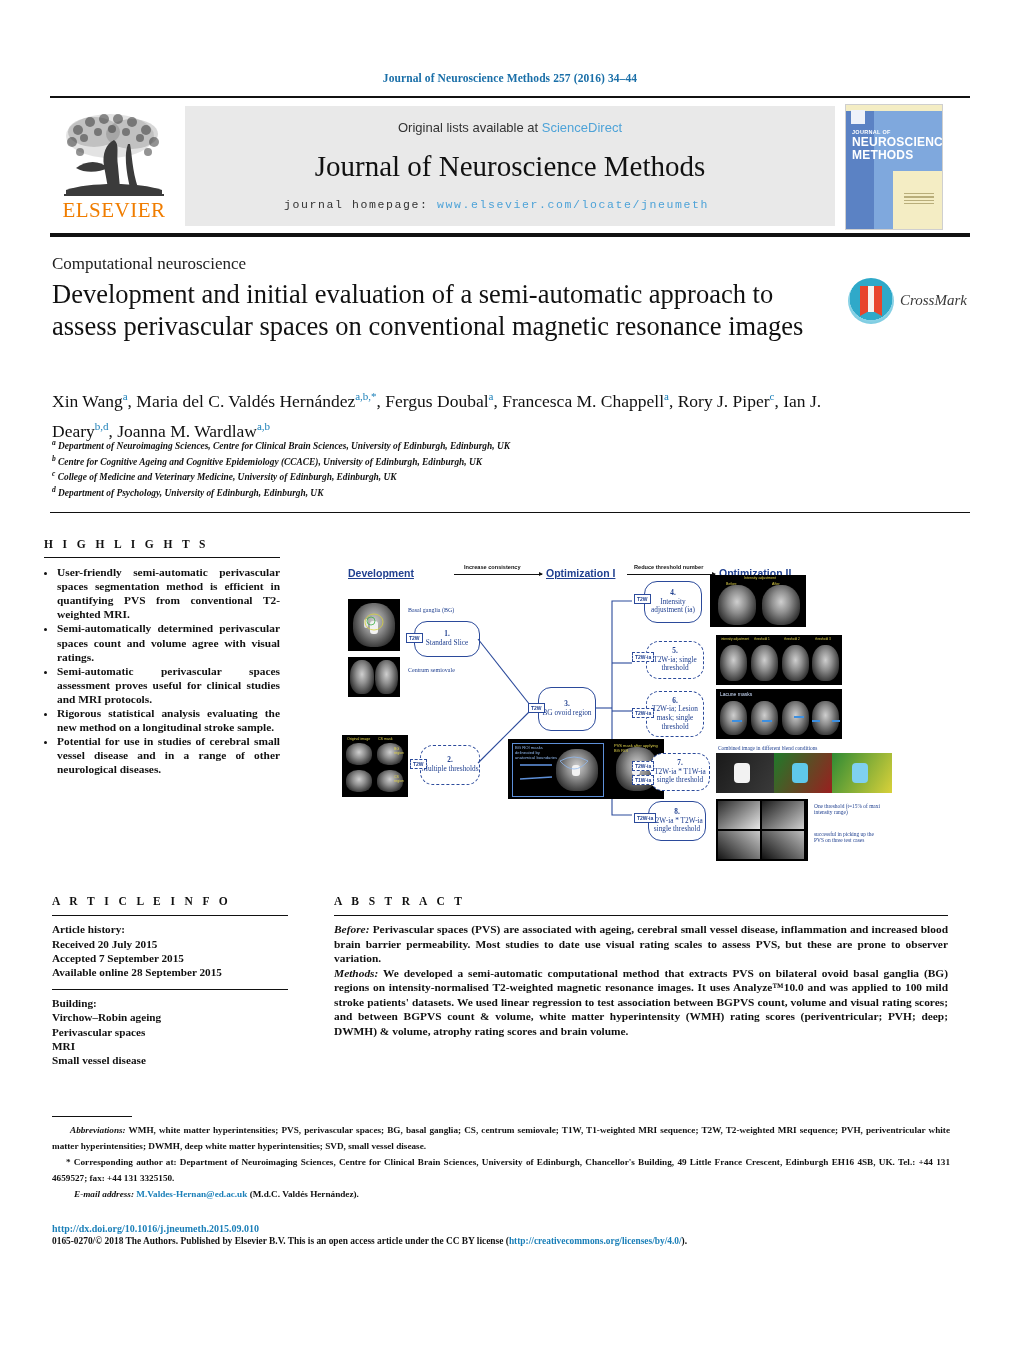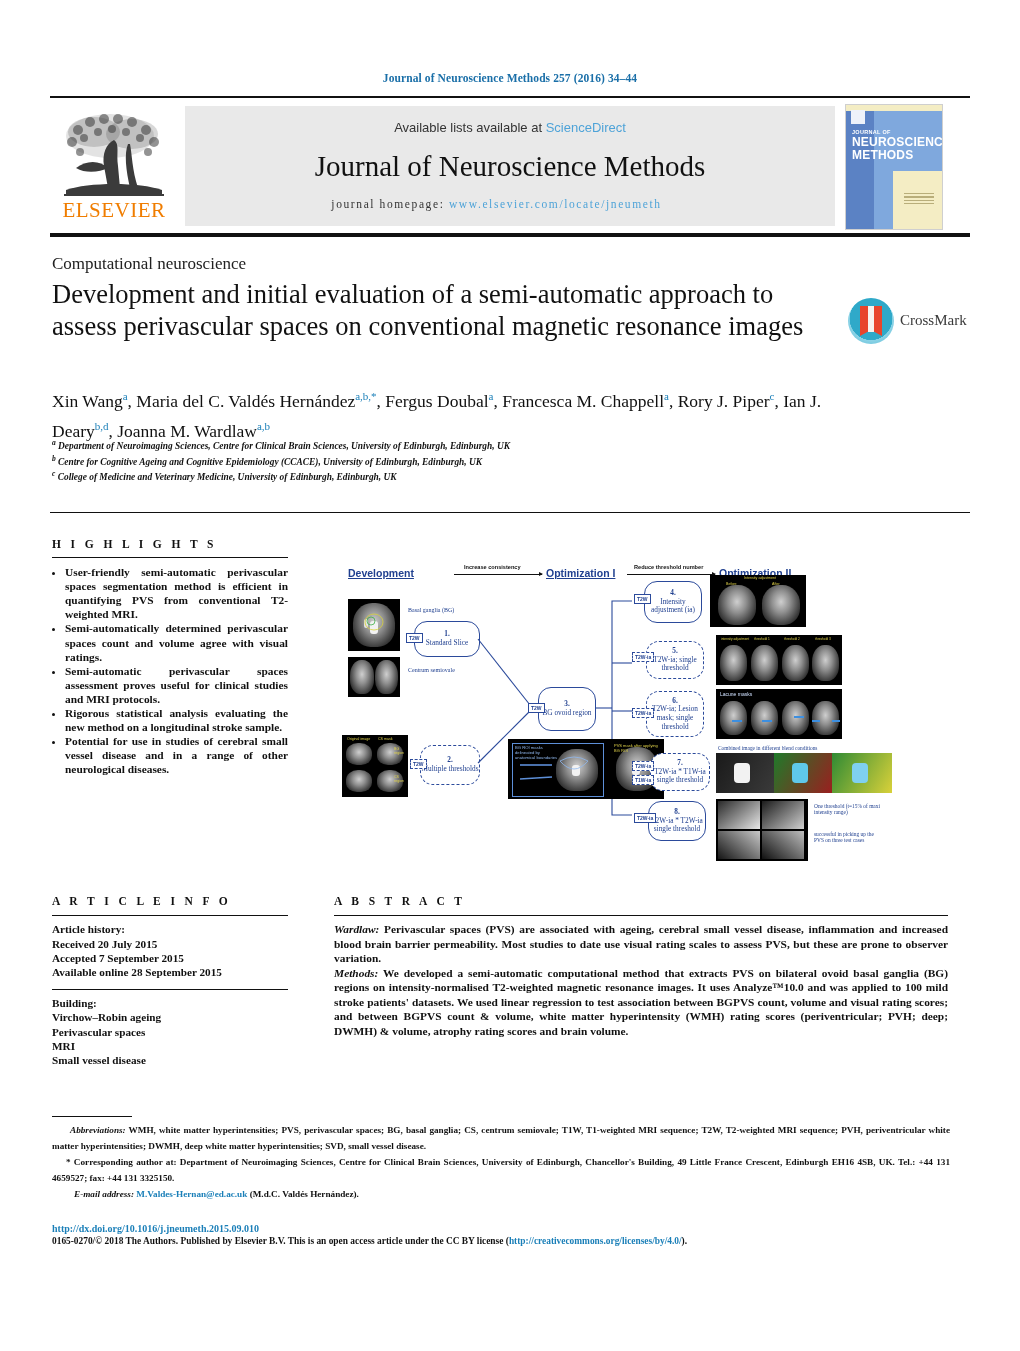--- a/index.html
+++ b/index.html
@@ -20,21 +20,21 @@
     font-family:"Liberation Serif",serif;font-size:21px;letter-spacing:.5px;color:#f07d00;}
   .elsevier .ebar{position:absolute;left:14px;top:88px;width:100px;height:1.5px;background:#3b3b3b;}
 
   .mastcenter{position:absolute;left:135px;top:2px;width:650px;height:120px;background:#e9e9e9;}
   .contents{position:absolute;left:0;top:14px;width:650px;text-align:center;
     font-family:"Liberation Sans",sans-serif;font-size:13px;color:#333;}
   .contents .sd{color:#4ea3d8;}
   .jtitle{position:absolute;left:0;top:44px;width:650px;text-align:center;
     font-family:"Liberation Serif",serif;font-size:29px;color:#111;}
   .jhome{position:absolute;left:0;top:92px;width:623px;text-align:center;
-    font-family:Liberation Serif, serif;font-size:11.5px;letter-spacing:1.6px;color:#333;}
+    font-family:Liberation Mono, monospace;font-size:11.5px;letter-spacing:1.6px;color:#333;}
   .jhome .u{color:#4ea3d8;}
 
   .cover{position:absolute;left:795px;top:0px;width:96px;height:124px;background:#f2e9c0;
     border:1px solid #cfcfcf;overflow:hidden;}
   .cover .bluebg{position:absolute;left:0;top:0;width:96px;height:124px;background:#7fa8dd;}
   .cover .darkcol{position:absolute;left:0;top:0;width:28px;height:124px;background:#5b82c4;}
   .cover .ylpanel{position:absolute;left:47px;top:66px;width:49px;height:58px;background:#f4edc4;}
   .cover .ylstrip{position:absolute;left:0;top:0;width:96px;height:6px;background:#f4edc4;}
   .cover .cmark{position:absolute;left:5px;top:5px;width:14px;height:14px;background:#eef2fa;}
   .cover .t1{position:absolute;left:6px;top:24px;font-family:"Liberation Sans",sans-serif;
@@ -42,41 +42,41 @@
   .cover .t2{position:absolute;left:6px;top:31px;font-family:"Liberation Sans",sans-serif;
     font-weight:bold;font-size:12px;color:#fff;line-height:12.5px;letter-spacing:.2px;}
   .cover .tiny{position:absolute;left:58px;top:88px;width:30px;height:12px;}
   .cover .tiny i{display:block;height:1.3px;background:#b9ae7a;margin-bottom:2px;}
 
   .rule-mast{position:absolute;left:50px;top:233px;width:920px;height:4px;background:#111;}
 
   
   .secname{position:absolute;left:52px;top:254px;font-size:17px;color:#222;}
   .title{position:absolute;left:52px;top:278px;width:770px;font-size:26.5px;line-height:32px;color:#111;}
-  .crossmark{position:absolute;left:848px;top:296px;width:100px;height:58px;}
+  .crossmark{position:absolute;left:848px;top:276px;width:100px;height:58px;font-style:italic;}
   .cm-circle{position:absolute;left:0;top:2px;width:46px;height:46px;border-radius:50%;
     background:radial-gradient(circle at 50% 45%, #2fa9c9 0%, #2fa9c9 62%, #8cd3e6 63%, #4fb7d4 100%);}
   .cm-book{position:absolute;left:12px;top:10px;width:22px;height:30px;background:#e8452c;
     clip-path:polygon(0 0,100% 0,100% 100%,50% 80%,0 100%);}
   .cm-book-in{position:absolute;left:20px;top:10px;width:6px;height:26px;background:#f7f3ef;}
   .cm-text{position:absolute;left:52px;top:16px;font-family:"Liberation Serif",serif;font-size:15px;color:#3a3a3a;}
 
   .authors{position:absolute;left:52px;top:384px;width:790px;font-size:17.5px;line-height:25px;color:#111;}
   .authors sup{color:#1a7fb8;font-size:11px;}
   .affils{position:absolute;left:52px;top:437px;width:800px;font-size:9.4px;line-height:12.6px;
     font-style:italic;font-weight:bold;color:#111;}
   .affils sup{font-size:7.5px;}
 
   .rule-mid{position:absolute;left:50px;top:512px;width:920px;height:1.4px;background:#111;}
 
   
   .colhead{font-family:"Liberation Serif",serif;font-weight:bold;font-size:11.5px;letter-spacing:3.4px;color:#111;}
   .hr-thin{height:1.1px;background:#111;}
 
-  .left-col{position:absolute;left:52px;top:538px;width:236px;}
+  .left-col{position:absolute;left:44px;top:538px;width:236px;}
   .right-col{position:absolute;left:334px;top:538px;width:614px;}
 
   .hl-list{margin:0;padding-left:13px;font-size:11.4px;line-height:14.1px;
     font-weight:bold;text-align:justify;color:#111;}
   .hl-list li{margin-bottom:0px;}
 
   .info-block{position:absolute;left:52px;top:895px;width:236px;}
   .info-line{font-size:11.2px;line-height:14.4px;font-weight:bold;color:#111;}
   .info-it{font-weight:bold;}
 
@@ -160,21 +160,21 @@
               <circle cx="90" cy="42" r="4"></circle>
           </g>
         </g>
       </svg>
       <div class="ebar"></div>
       <div class="word">ELSEVIER</div>
     </div>
 
     <div class="mastcenter">
       <div class="contents">
-        <span>Available lists available at </span><span class="sd">ScienceDirect</span>
+        <span>Original lists available at </span><span class="sd">ScienceDirect</span>
       </div>
       <div class="jtitle">Journal of Neuroscience Methods</div>
       <div class="jhome">
         <span>journal homepage: </span><span class="u">www.elsevier.com/locate/jneumeth</span>
       </div>
     </div>
 
     <div class="cover">
       <div class="bluebg"></div>
       <div class="darkcol"></div>
@@ -203,20 +203,21 @@
     <div class="cm-book-in"></div>
     <div class="cm-text">CrossMark</div>
   </div>
 
   <div class="authors">Xin Wang<sup>a</sup>, Maria del C. Valdés Hernández<sup>a,b,</sup><sup>*</sup>, Fergus Doubal<sup>a</sup>, Francesca M. Chappell<sup>a</sup>, Rory J. Piper<sup>c</sup>, Ian J. Deary<sup>b,d</sup>, Joanna M. Wardlaw<sup>a,b</sup></div>
 
   <div class="affils">
       <div><sup>a</sup> Department of Neuroimaging Sciences, Centre for Clinical Brain Sciences, University of Edinburgh, Edinburgh, UK</div>
       <div><sup>b</sup> Centre for Cognitive Ageing and Cognitive Epidemiology (CCACE), University of Edinburgh, Edinburgh, UK</div>
       <div><sup>c</sup> College of Medicine and Veterinary Medicine, University of Edinburgh, Edinburgh, UK</div>
+      <div><sup>d</sup> Department of Psychology, University of Edinburgh, Edinburgh, UK</div>
     </div>
 
   <div class="rule-mid"></div>
 
   <div class="left-col">
     <div class="colhead">H I G H L I G H T S</div>
     <div class="hr-thin" style="margin:7px 0 7px 0;"></div>
     <ul class="hl-list">
       <li>User-friendly semi-automatic perivascular spaces segmentation method is efficient in quantifying PVS from conventional T2-weighted MRI.</li>
       <li>Semi-automatically determined perivascular spaces count and volume agree with visual ratings.</li>
@@ -394,21 +395,21 @@
     <div class="info-line">Virchow–Robin ageing</div>
     <div class="info-line">Perivascular spaces</div>
     <div class="info-line">MRI</div>
     <div class="info-line">Small vessel disease</div>
   </div>
 
   <div class="abs-block">
     <div class="colhead">A B S T R A C T</div>
     <div class="hr-thin" style="margin:8px 0 6px 0;"></div>
     <p class="abs-p">
-      <i>Wardlaw:</i><span> Perivascular spaces (PVS) are associated with ageing, cerebral small vessel disease, inflammation and increased blood brain barrier permeability. Most studies to date use visual rating scales to assess PVS, but these are prone to observer variation.</span>
+      <i>Before:</i><span> Perivascular spaces (PVS) are associated with ageing, cerebral small vessel disease, inflammation and increased blood brain barrier permeability. Most studies to date use visual rating scales to assess PVS, but these are prone to observer variation.</span>
     </p>
     <p class="abs-p">
       <i>Methods:</i><span> We developed a semi-automatic computational method that extracts PVS on bilateral ovoid basal ganglia (BG) regions on intensity-normalised T2-weighted magnetic resonance images. It uses Analyze™10.0 and was applied to 100 mild stroke patients' datasets. We used linear regression to test association between BGPVS count, volume and visual rating scores; and between BGPVS count &amp; volume, white matter hyperintensity (WMH) rating scores (periventricular; PVH; deep; DWMH) &amp; volume, atrophy rating scores and brain volume.</span>
     </p>
   </div>
 
   <div class="fn-rule"></div>
   <div class="fnotes">
     <div style="text-indent:18px;">
       <span class="it">Abbreviations:</span><span> WMH, white matter hyperintensities; PVS, perivascular spaces; BG, basal ganglia; CS, centrum semiovale; T1W, T1-weighted MRI sequence; T2W, T2-weighted MRI sequence; PVH, periventricular white matter hyperintensities; DWMH, deep white matter hyperintensities; SVD, small vessel disease.</span>

